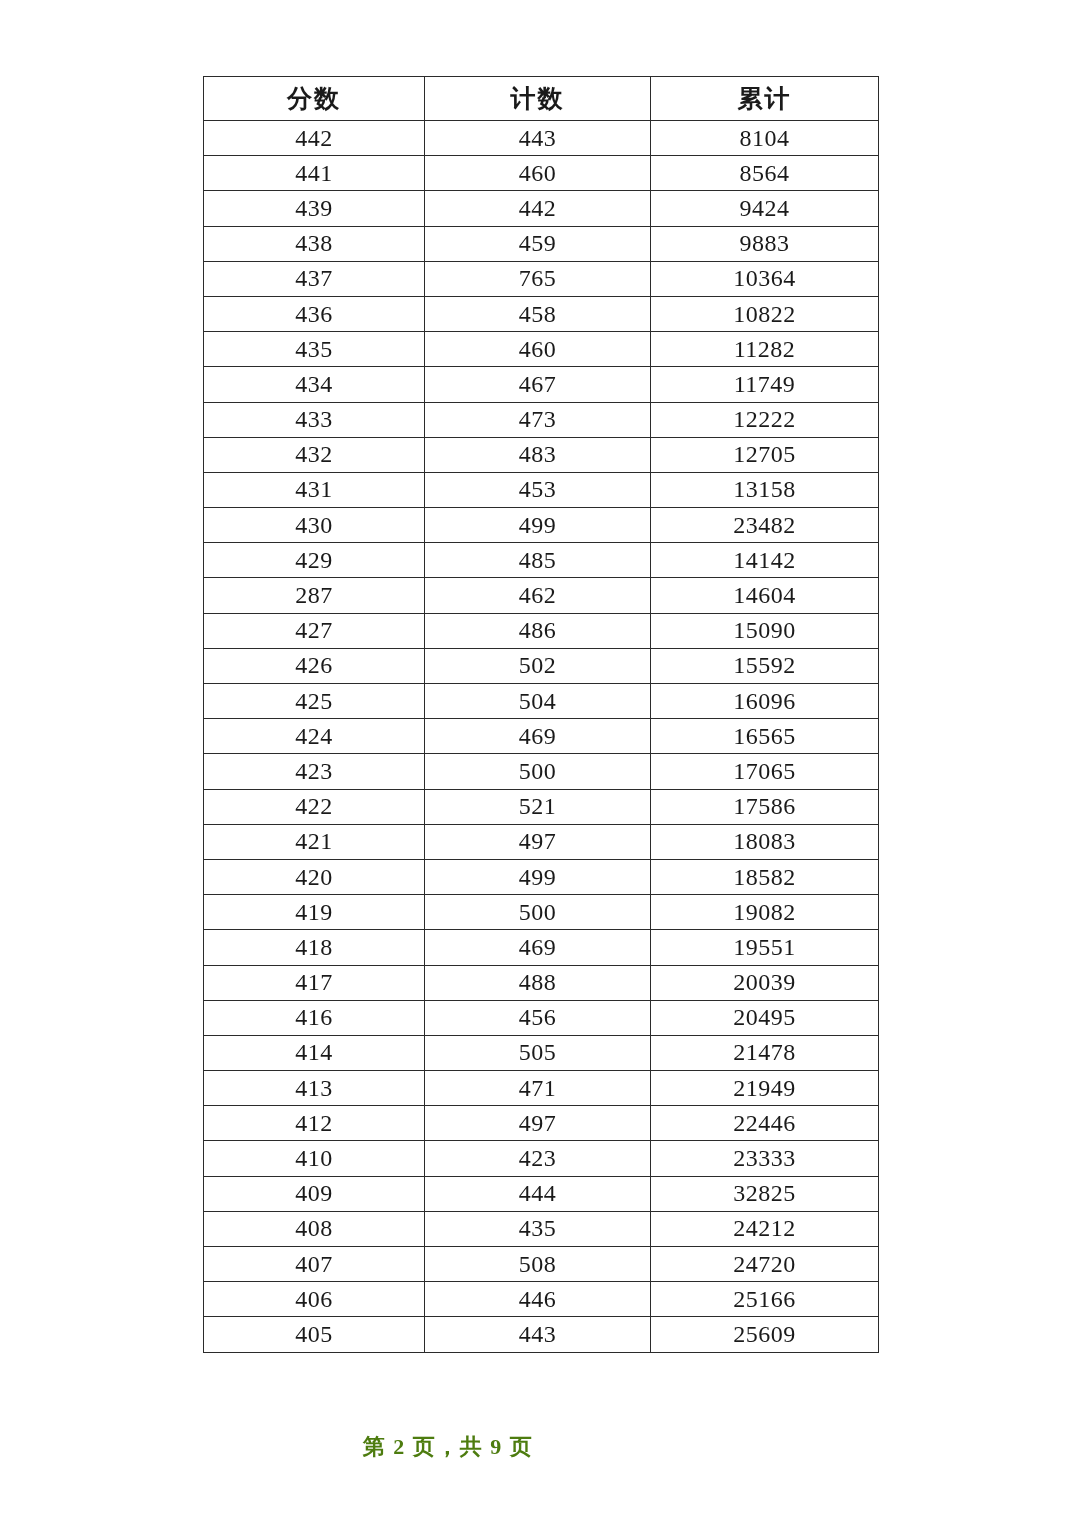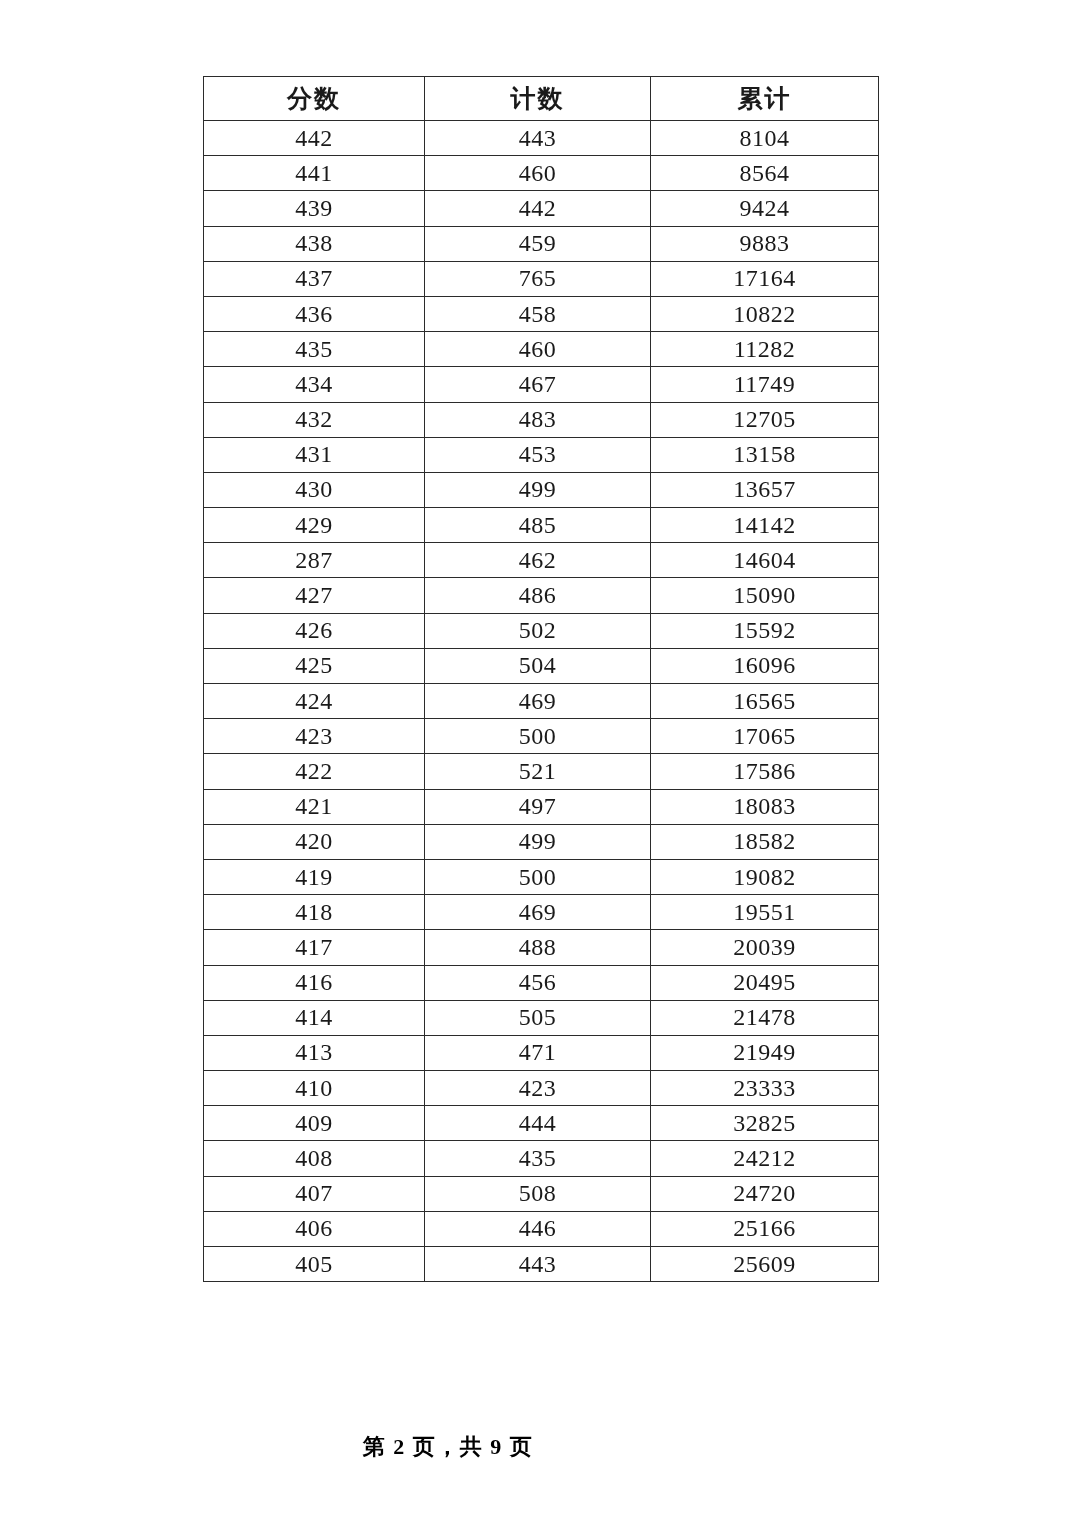--- a/index.html
+++ b/index.html
@@ -64,21 +64,21 @@
   .page-footer {
     position: absolute;
     left: 0;
     top: 1432px;
     width: 896px;
     text-align: center;
     font-size: 22px;
     font-weight: bold;
     letter-spacing: 1.5px;
     font-family: "Liberation Serif", "DejaVu Serif", serif;
-    color: #000000;
+    color: #4d7c0f;
   }
 </style>
 </head>
 <body>
 
 <div class="page">
 
   <table class="score-table">
     <colgroup>
       <col class="c-score">
@@ -109,51 +109,56 @@
           <td>9424</td>
         </tr>
         <tr>
           <td>438</td>
           <td>459</td>
           <td>9883</td>
         </tr>
         <tr>
           <td>437</td>
           <td>765</td>
-          <td>17164</td>
+          <td>10364</td>
         </tr>
         <tr>
           <td>436</td>
           <td>458</td>
           <td>10822</td>
         </tr>
         <tr>
           <td>435</td>
           <td>460</td>
           <td>11282</td>
         </tr>
         <tr>
           <td>434</td>
           <td>467</td>
           <td>11749</td>
         </tr>
         <tr>
+          <td>433</td>
+          <td>473</td>
+          <td>12222</td>
+        </tr>
+        <tr>
           <td>432</td>
           <td>483</td>
           <td>12705</td>
         </tr>
         <tr>
           <td>431</td>
           <td>453</td>
           <td>13158</td>
         </tr>
         <tr>
           <td>430</td>
           <td>499</td>
-          <td>13657</td>
+          <td>23482</td>
         </tr>
         <tr>
           <td>429</td>
           <td>485</td>
           <td>14142</td>
         </tr>
         <tr>
           <td>287</td>
           <td>462</td>
           <td>14604</td>
@@ -222,20 +227,25 @@
           <td>414</td>
           <td>505</td>
           <td>21478</td>
         </tr>
         <tr>
           <td>413</td>
           <td>471</td>
           <td>21949</td>
         </tr>
         <tr>
+          <td>412</td>
+          <td>497</td>
+          <td>22446</td>
+        </tr>
+        <tr>
           <td>410</td>
           <td>423</td>
           <td>23333</td>
         </tr>
         <tr>
           <td>409</td>
           <td>444</td>
           <td>32825</td>
         </tr>
         <tr>

